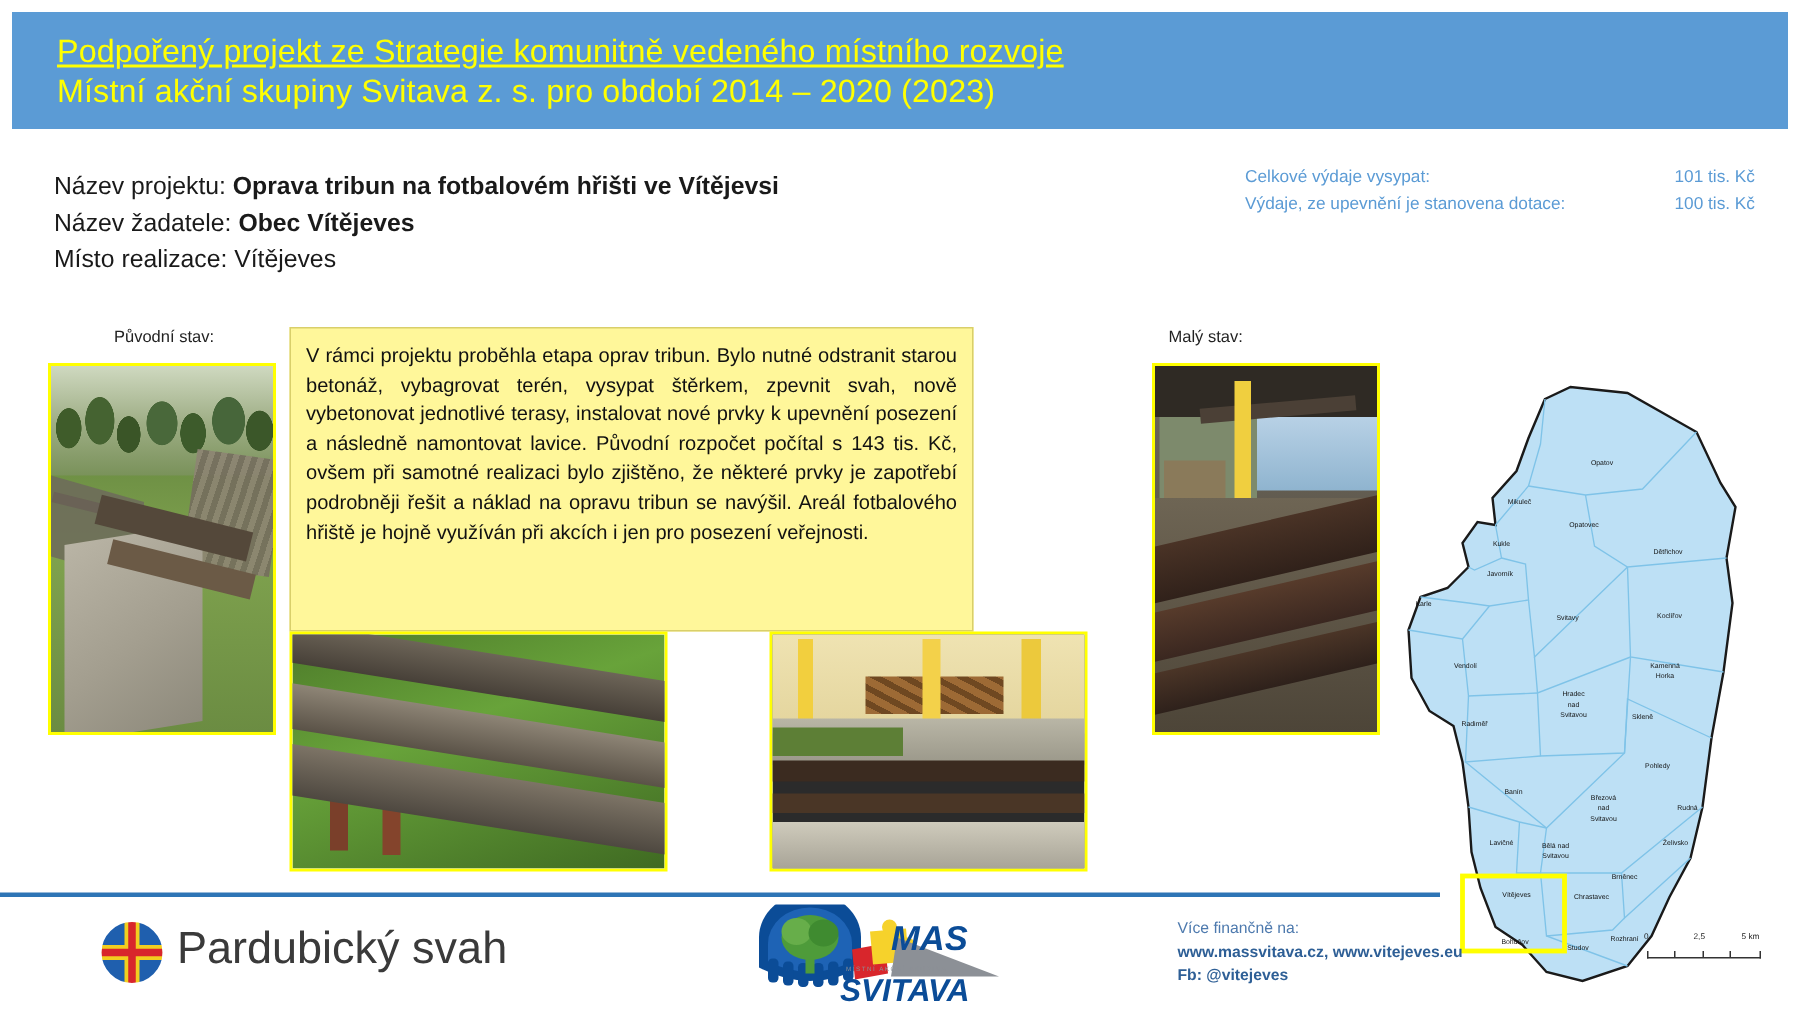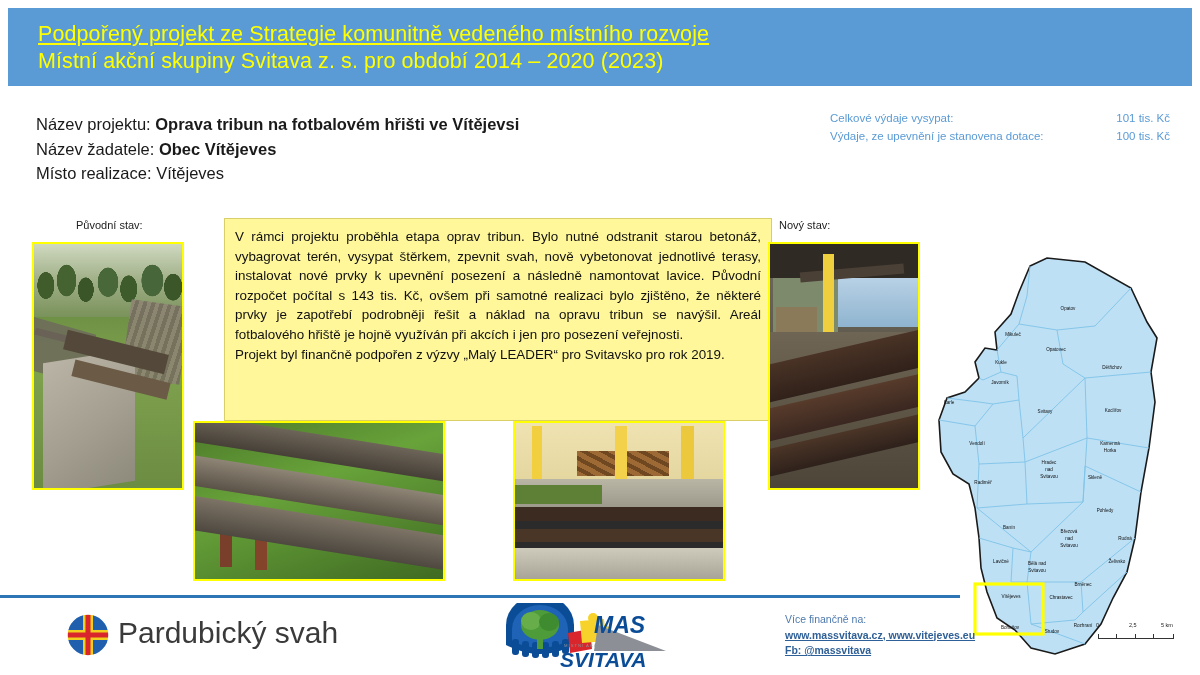--- a/index.html
+++ b/index.html
@@ -32,21 +32,21 @@
   .finance .frow .fval{text-align:right;}
   .finance .frow.bold{font-weight:bold;color:#2E75B6;}
 
   
   .cap{position:absolute;font-size:11px;color:#222;}
   .cap-old{left:42px;top:219px;margin-left:34px;}
   .cap-new{left:779px;top:219px;}
 
   
   .textbox{
-    position:absolute;left:224px;top:218px;width:548px;height:203px;
+    position:absolute;left:193px;top:218px;width:456px;height:203px;
     background:#FFF79A;border:1px solid #d9cf6a;
     box-sizing:border-box;padding:8px 10px 6px 10px;
   }
   .textbox p{
     margin:0;font-size:13.4px;line-height:19.6px;color:#111;
     text-align:justify;
   }
   .textbox p.last{text-align:justify;margin-top:0;}
 
   
@@ -144,21 +144,21 @@
     border-left:1px solid #333;border-right:1px solid #333;border-bottom:1px solid #333;}
   .scale .tick{position:absolute;top:12px;width:1px;height:4px;background:#333;}
   .scale .lab{position:absolute;top:0;font-size:5.5px;color:#222;}
 
   
   .foot-line{position:absolute;left:0;top:595px;width:960px;height:3px;background:#2E75B6;}
   .pk-logo{position:absolute;left:66px;top:613px;width:44px;height:44px;}
   .pk-text{position:absolute;left:118px;top:616px;font-size:30px;color:#3a3a3a;}
   .mas-logo{position:absolute;left:498px;top:603px;width:170px;height:68px;}
   .contact{position:absolute;left:785px;top:612px;font-size:10.5px;color:#4E7AAE;line-height:15.5px;}
-  .contact .b{font-weight:bold;color:#2E5F96;text-decoration:underline;}
+  .contact .b{font-weight:bold;color:#2E5F96;}
 </style>
 </head>
 <body>
 
 <div class="slide">
 
   <div class="header">
     <div class="h-line h1">Podpořený projekt ze Strategie komunitně vedeného místního rozvoje</div>
     <div class="h-line">Místní akční skupiny Svitava z. s. pro období 2014 – 2020 (2023)</div>
   </div>
@@ -183,25 +183,24 @@
         <span class="flab">Celkové výdaje vysypat:</span>
         <span class="fval">101 tis. Kč</span>
       </div>
       <div class="frow">
         <span class="flab">Výdaje, ze upevnění je stanovena dotace:</span>
         <span class="fval">100 tis. Kč</span>
       </div>
     </div>
 
   <div class="cap cap-old">Původní stav:</div>
-  <div class="cap cap-new">Nový stav:</div>
+  <div class="cap cap-new">Malý stav:</div>
 
   <div class="textbox">
     <p>V rámci projektu proběhla etapa oprav tribun. Bylo nutné odstranit starou betonáž, vybagrovat terén, vysypat štěrkem, zpevnit svah, nově vybetonovat jednotlivé terasy, instalovat nové prvky k upevnění posezení a následně namontovat lavice. Původní rozpočet počítal s 143 tis. Kč, ovšem při samotné realizaci bylo zjištěno, že některé prvky je zapotřebí podrobněji řešit a náklad na opravu tribun se navýšil. Areál fotbalového hřiště je hojně využíván při akcích i jen pro posezení veřejnosti.</p>
-    <p class="last">Projekt byl finančně podpořen z výzvy „Malý LEADER“ pro Svitavsko pro rok 2019.</p>
   </div>
 
   <div class="photo ph1">
     <div class="pimg">
       <div class="p1-sky"></div>
         <div class="p1-trees"></div>
         <div class="p1-grass"></div>
       <div class="p1-path"></div>
         <div class="p1-right"></div>
         <div class="p1-conc"></div>
@@ -376,16 +375,16 @@
       <path d="M100,22 L168,48 L96,48 Z" fill="#8C9096"></path>
       <text x="96" y="30" font-family="Liberation Sans, sans-serif" font-size="23" font-weight="bold" font-style="italic" fill="#0B4C97">MAS</text>
       <text x="66" y="44" font-family="Liberation Sans, sans-serif" font-size="4.2" fill="#8C9096" letter-spacing="1">MÍSTNÍ AKČNÍ SKUPINA</text>
       <text x="62" y="64" font-family="Liberation Sans, sans-serif" font-size="21" font-weight="bold" font-style="italic" fill="#0B4C97">SVITAVA</text>
     </svg>
   </div>
 
   <div class="contact">
     <div>Více finančně na:</div>
     <div class="b">www.massvitava.cz, www.vitejeves.eu</div>
-    <div class="b">Fb: @massvitava</div>
+    <div class="b">Fb: @vitejeves</div>
   </div>
 
 </div>
 
 </body></html>

